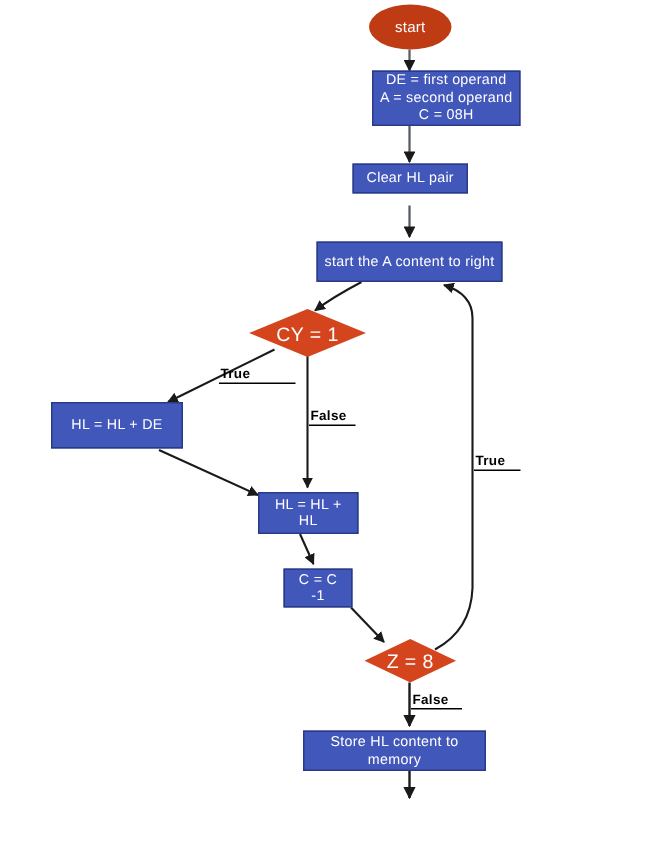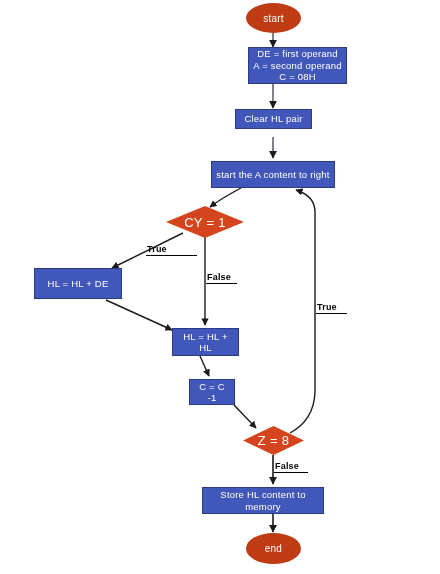--- a/index.html
+++ b/index.html
@@ -164,23 +164,20 @@
 
   <div class="decision-wrap" style="left:243px; top:426px; width:61px; height:29px;">
     <div class="decision-shape"></div>
     <div class="decision-label">Z = 8</div>
   </div>
 
   <div class="node process" style="left:202px; top:487px; width:122px; height:27px;">
     <span>Store HL content to memory</span>
   </div>
 
-  <div class="node terminator" style="left:246px; top:533px; width:55px; height:31px;">
-    <span>end</span>
-  </div>
 
   <div class="edge-label" style="left:146px; top:244px; width:50px;">
     <span>True</span>
   </div>
 
   <div class="edge-label" style="left:206px; top:272px; width:30px;">
     <span>False</span>
   </div>
 
   <div class="edge-label" style="left:316px; top:302px; width:30px;">

